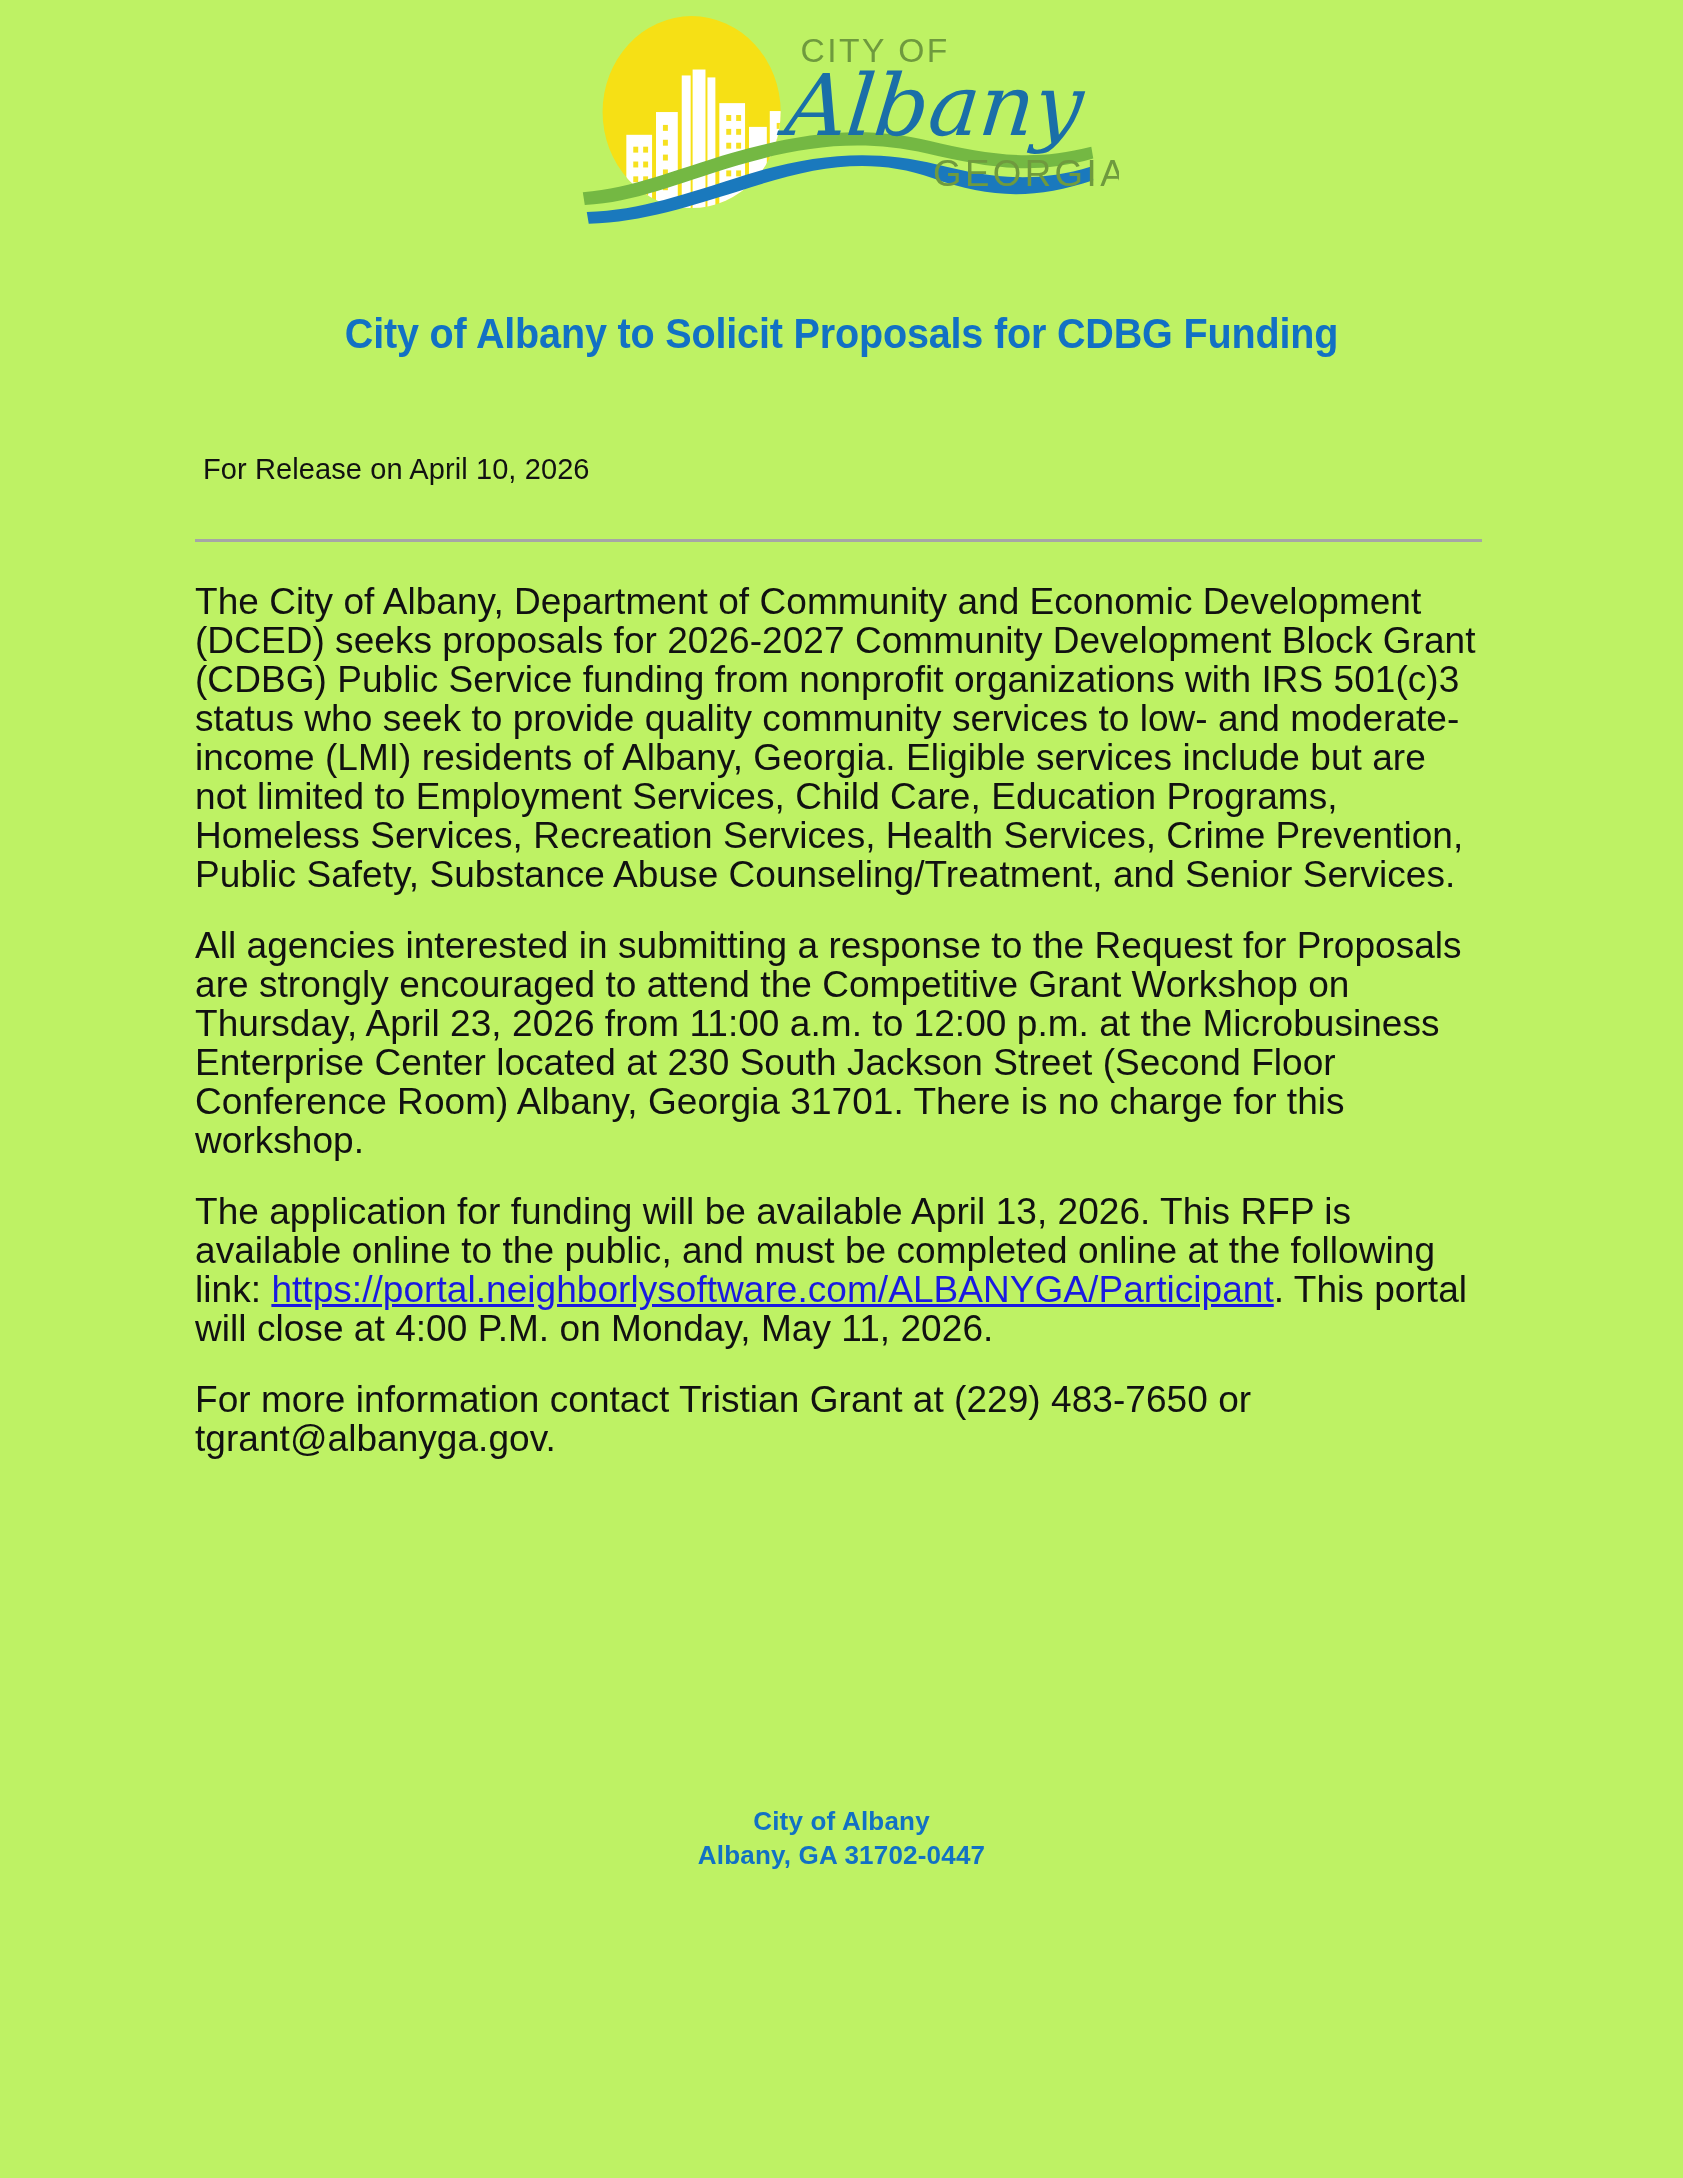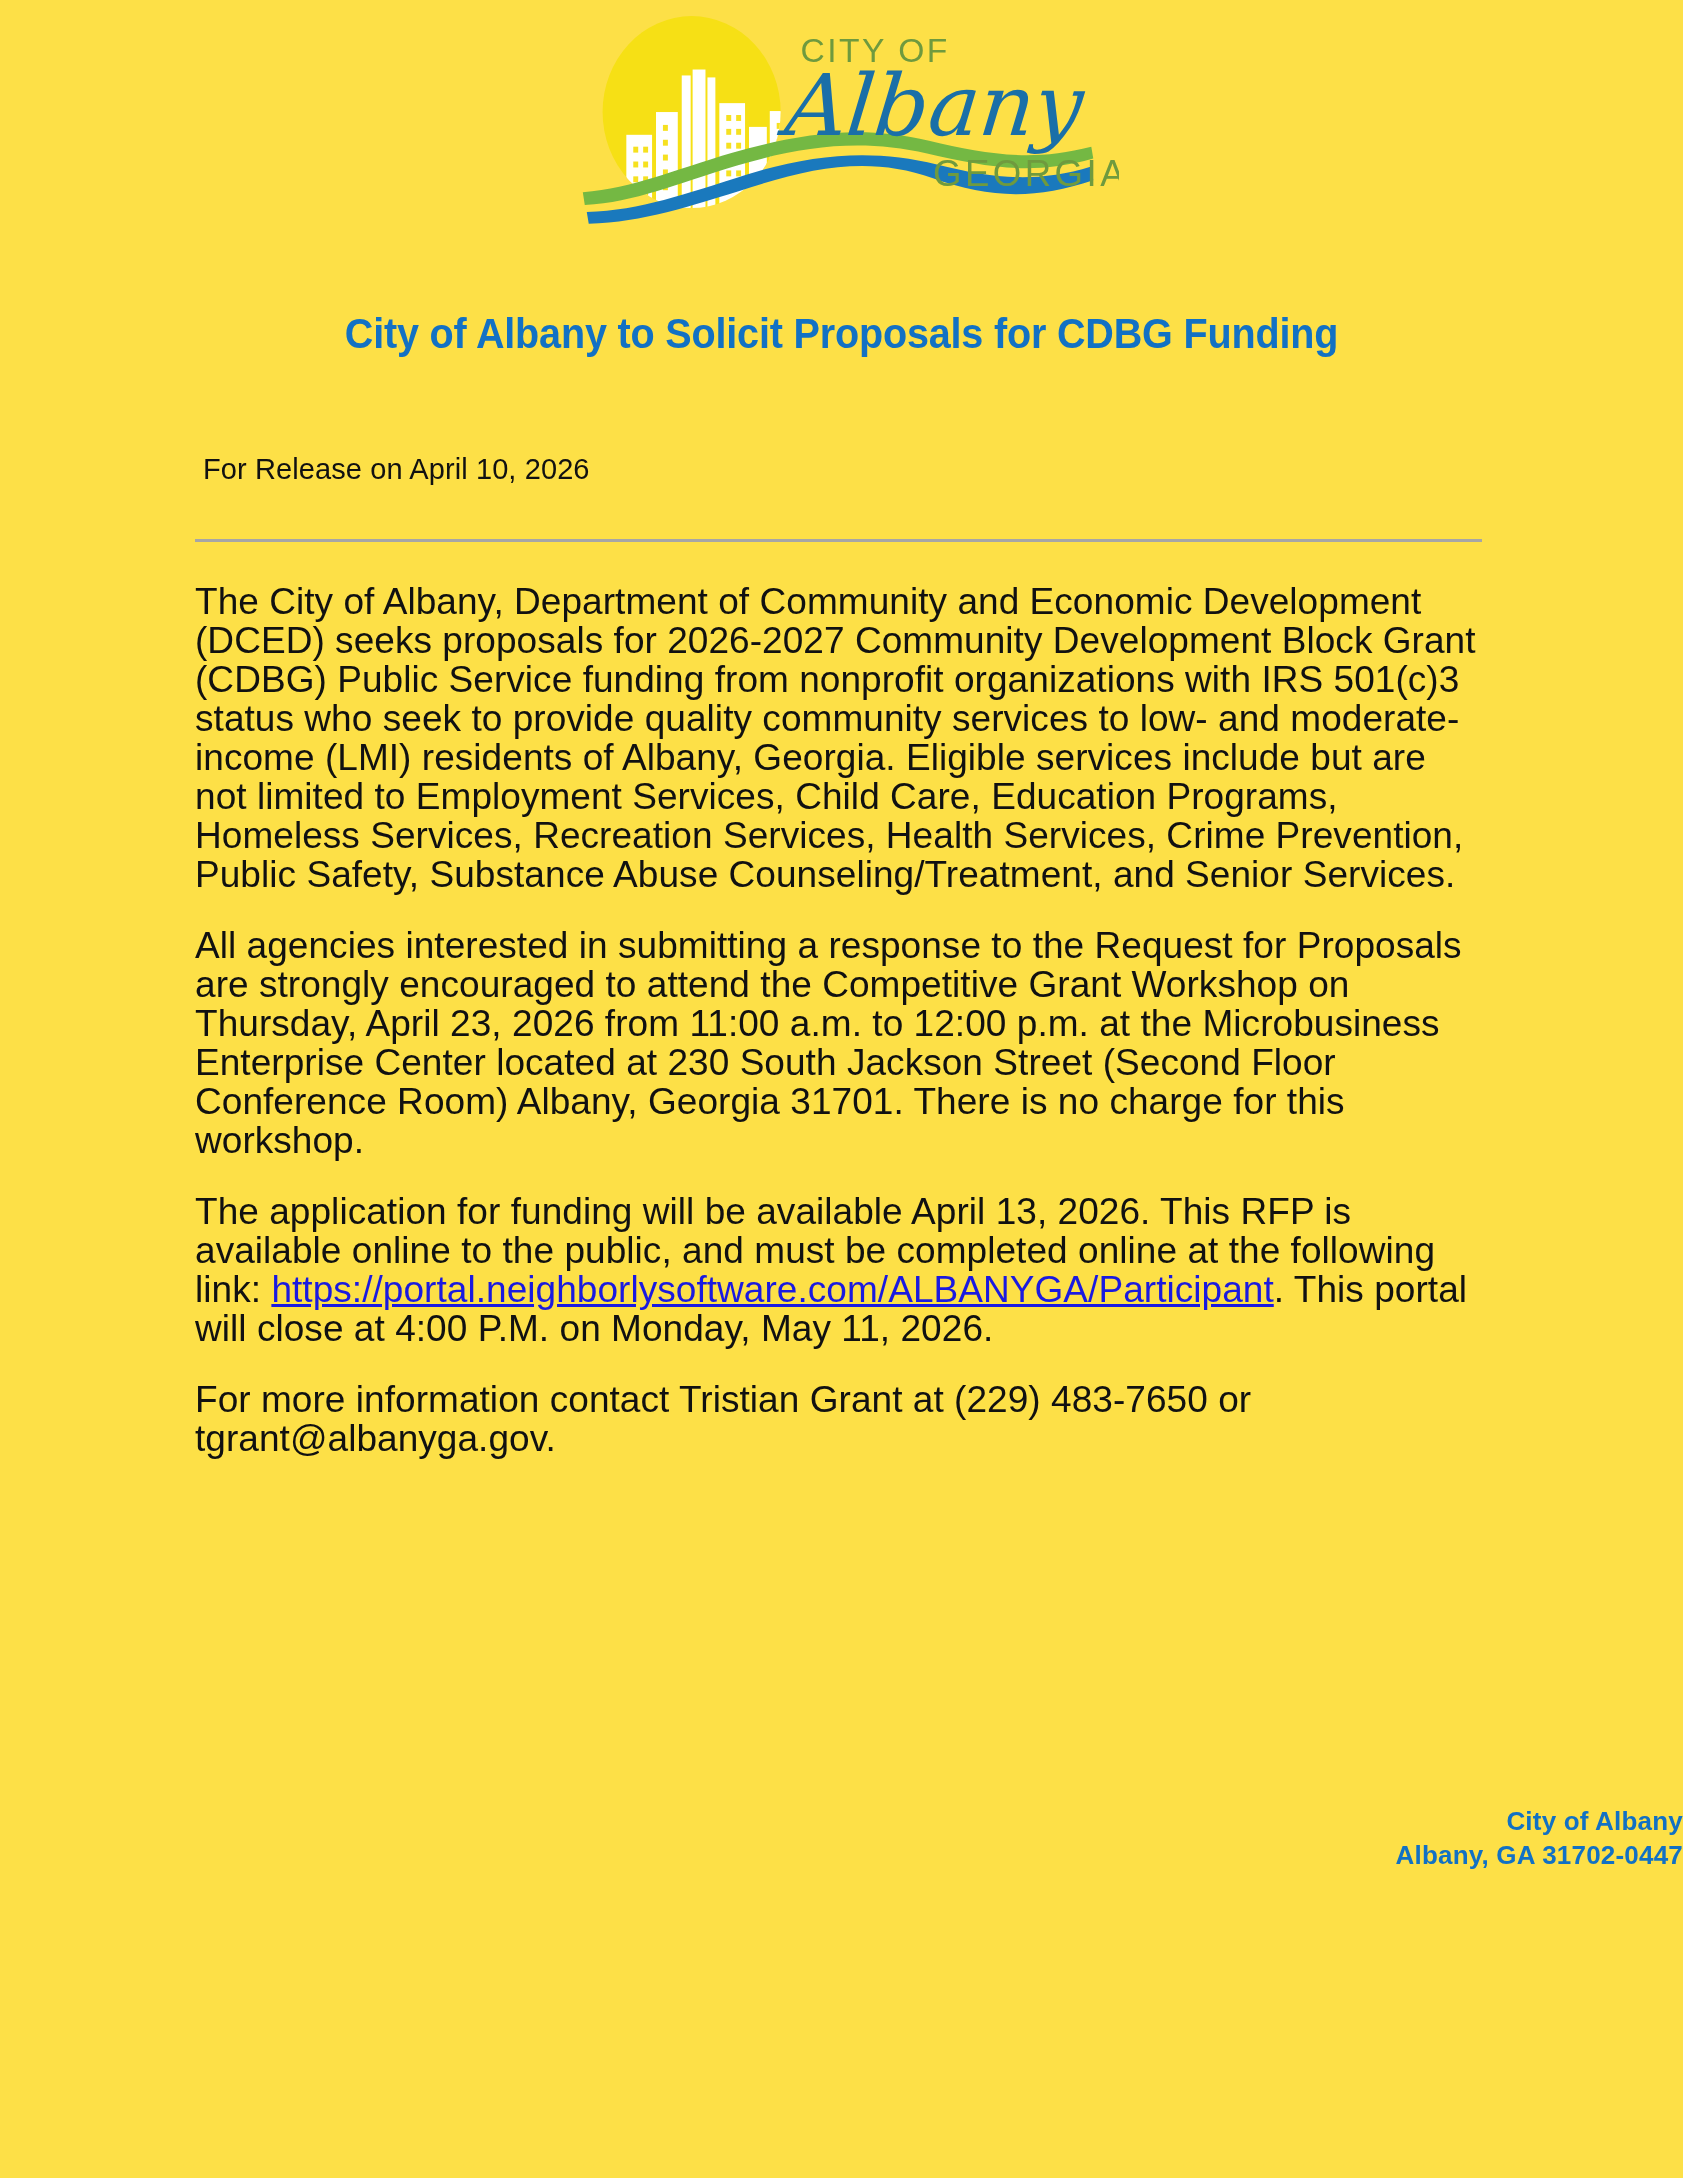--- a/index.html
+++ b/index.html
@@ -13,21 +13,21 @@
     font-family: "Liberation Sans", sans-serif;
     color: #000000;
     position: relative;
     overflow: hidden;
   }
 
   .page {
     position: relative;
     width: 1683px;
     height: 2178px;
-    background: #fde047;
+    background: #bef264;
   }
 
   
   .logo-wrap {
     position: absolute;
     left: 0;
     top: 8px;
     width: 1683px;
     height: 228px;
     display: flex;
@@ -102,21 +102,21 @@
   .link {
     color: #1a1ae0;
   }
 
   
   .footer {
     position: absolute;
     left: 0;
     top: 1804px;
     width: 1683px;
-    text-align: right;
+    text-align: center;
     font-family: "Liberation Sans", sans-serif;
     font-weight: bold;
     font-size: 26px;
     line-height: 34px;
     color: #1271c4;
     letter-spacing: 0.2px;
   }
   .footer div { white-space: nowrap; }
 </style>
 </head>

